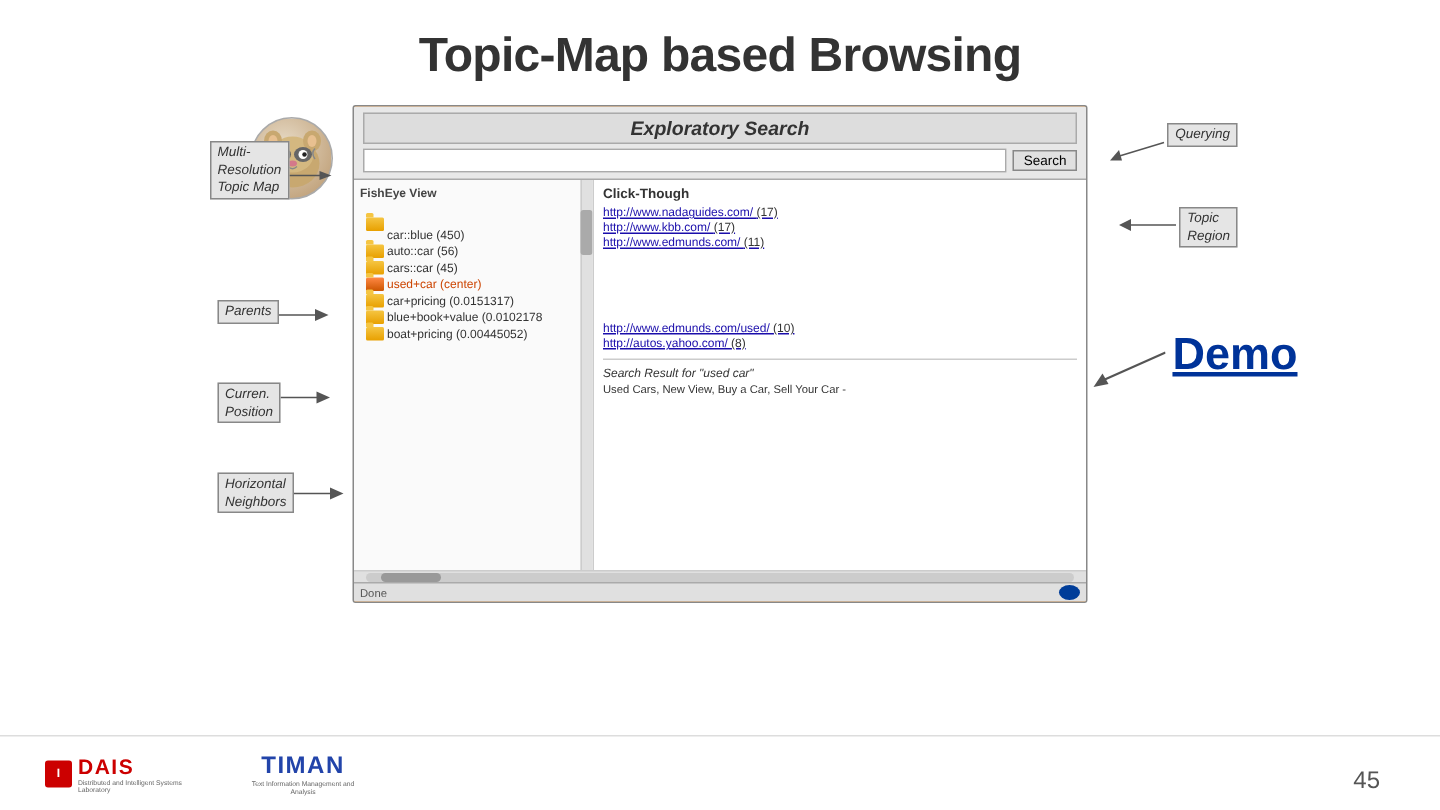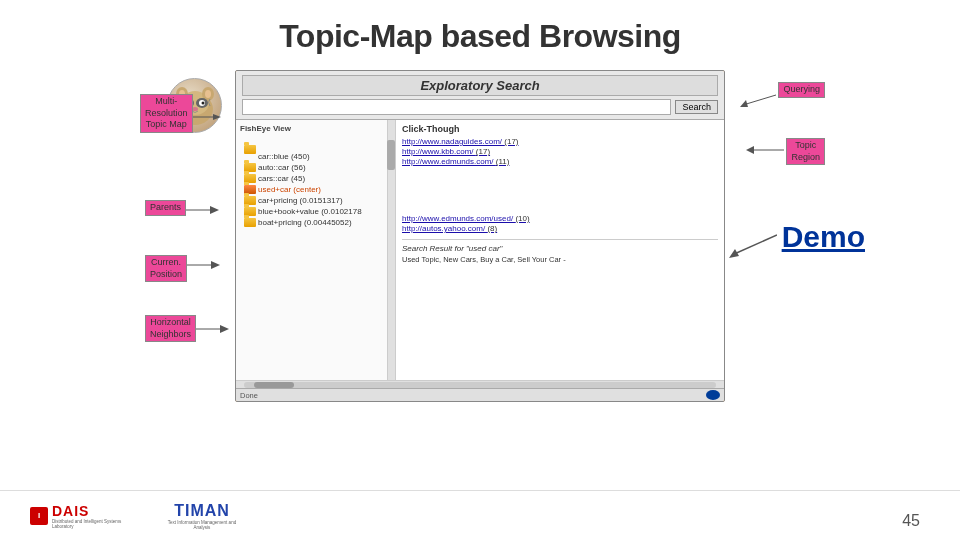--- a/index.html
+++ b/index.html
@@ -211,23 +211,24 @@
       justify-content: space-between;
       align-items: center;
     }
 
     
     .label-box {
       border: 1px solid #888;
       padding: 1px 4px;
       font-size: 9px;
       color: #333;
-      background: #ec4899;
-      text-align: center;
+      background: #e5e5e5;
+      text-align: left;
       line-height: 1.3;
+      font-style: italic;
     }
 
     
     .bottom-bar {
       position: absolute;
       bottom: 0;
       left: 0;
       right: 0;
       height: 50px;
       display: flex;
@@ -506,21 +507,21 @@
             <a href="#" class="result-link" style="font-size:8px;color:#1a0dab;text-decoration:underline;display:block;margin-bottom:1px;">http://www.kbb.com/ <span style="color:#333;text-decoration:none;">(17)</span></a>
             <a href="#" class="result-link" style="font-size:8px;color:#1a0dab;text-decoration:underline;display:block;margin-bottom:1px;">http://www.edmunds.com/ <span style="color:#333;text-decoration:none;">(11)</span></a>
             <a href="#" class="result-link" style="font-size:8px;color:#1a0dab;text-decoration:underline;display:block;margin-bottom:1px;margin-top:48px;">http://www.edmunds.com/used/ <span style="color:#333;text-decoration:none;">(10)</span></a>
             <a href="#" class="result-link" style="font-size:8px;color:#1a0dab;text-decoration:underline;display:block;margin-bottom:1px;">http://autos.yahoo.com/ <span style="color:#333;text-decoration:none;">(8)</span></a>
 
             <div class="search-result-section">
               <div class="search-result-title">
                 <span>Search Result for "used car"</span>
               </div>
               <div class="search-result-text">
-                <span>Used Topic, New Cars, Buy a Car, Sell Your Car -</span>
+                <span>Used Cars, New View, Buy a Car, Sell Your Car -</span>
               </div>
             </div>
           </div>
         </div>
 
         <div class="scrollbar-h">
           <div class="scrollbar-h-track">
             <div class="scrollbar-h-thumb"></div>
           </div>
         </div>

